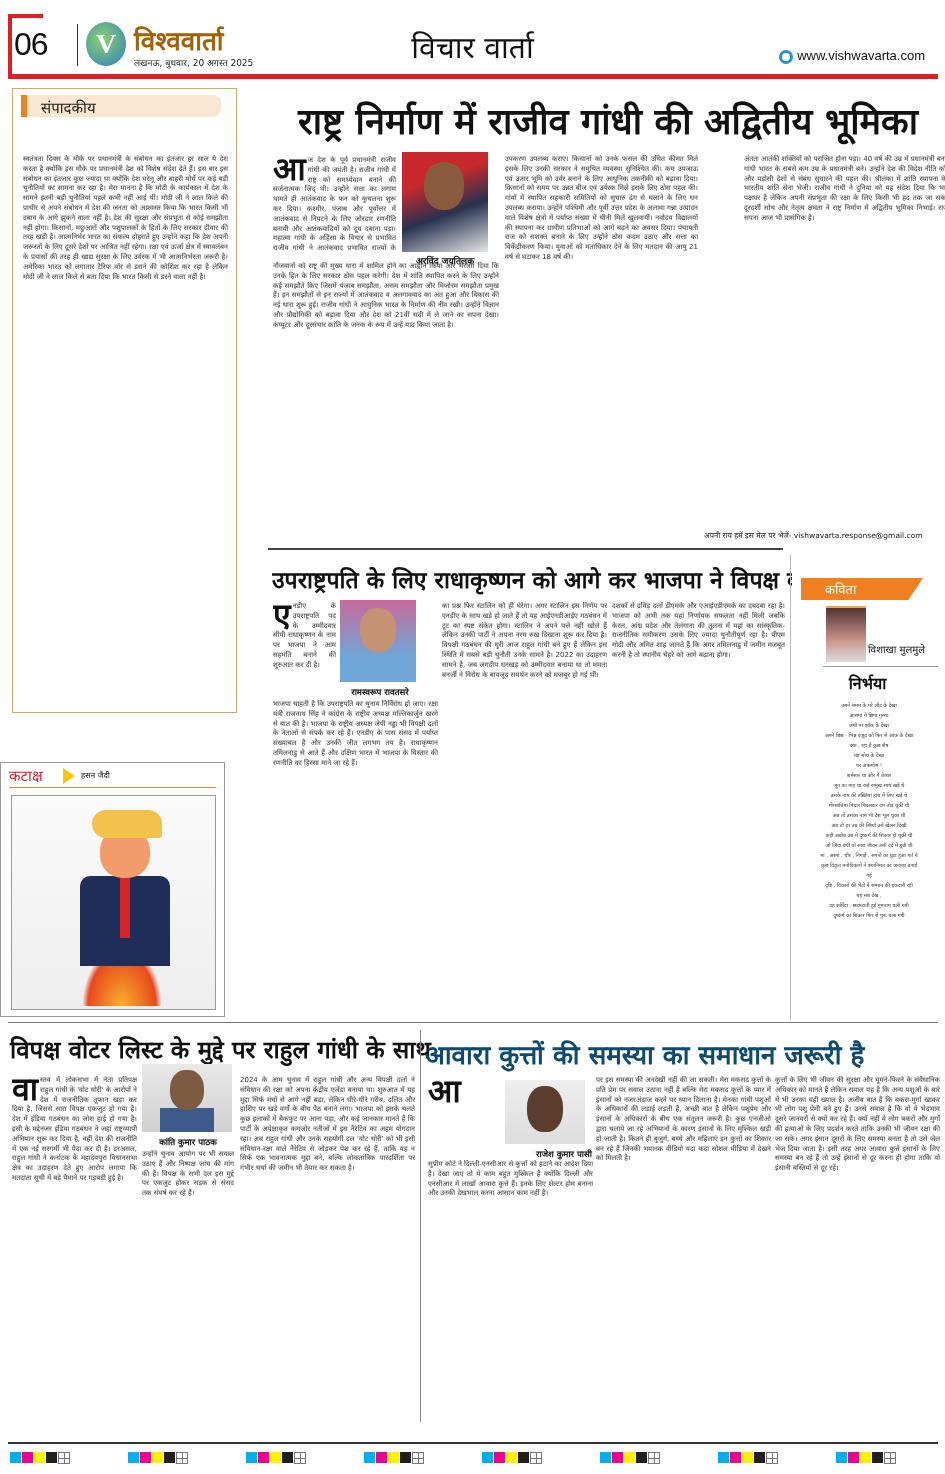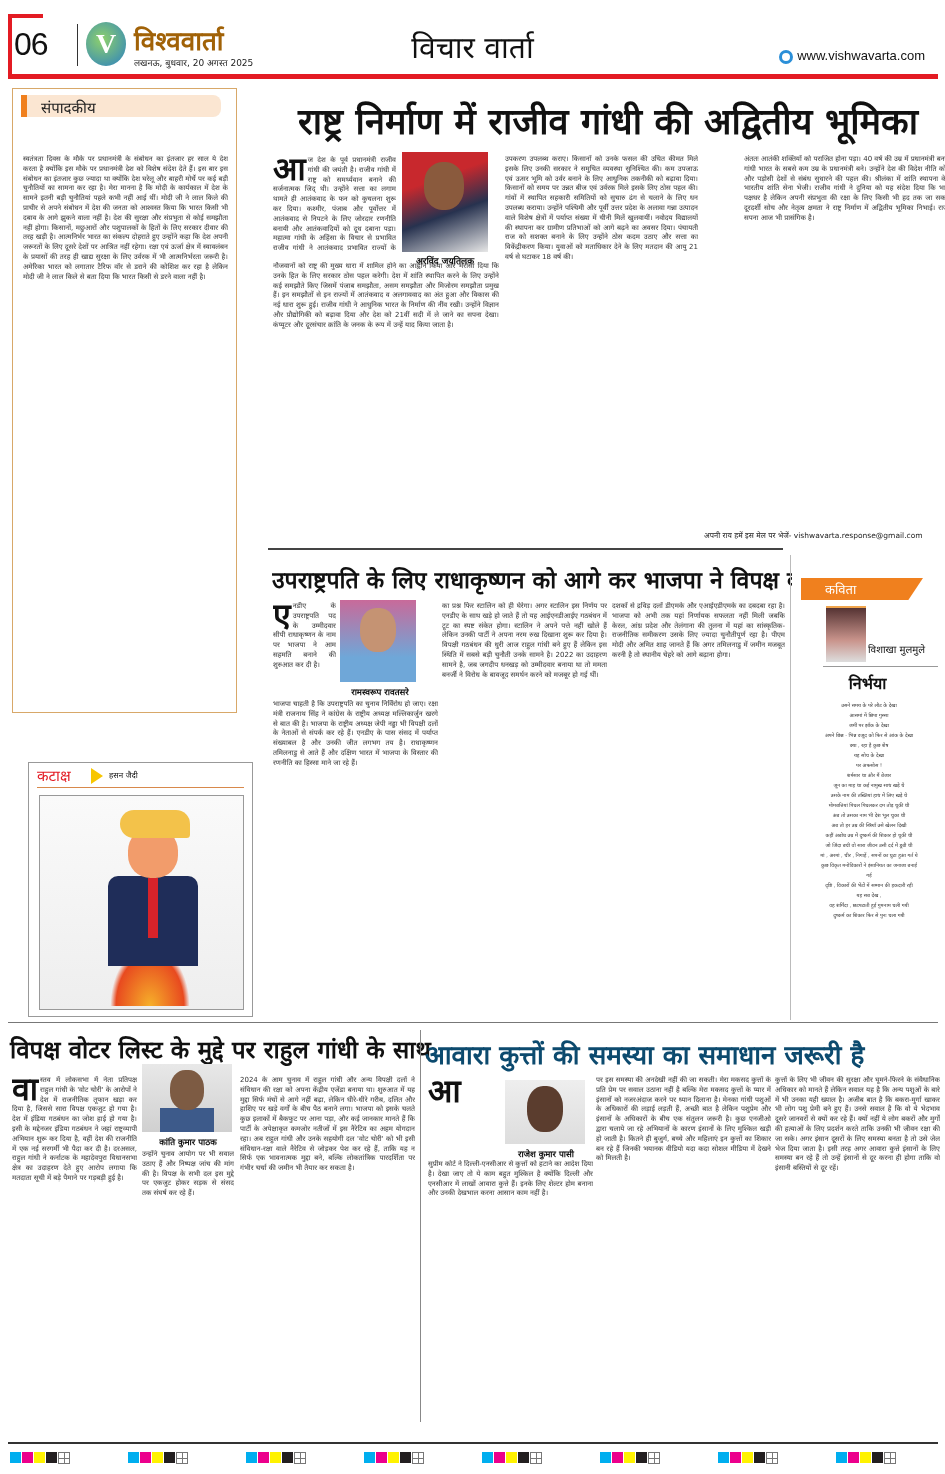--- a/index.html
+++ b/index.html
@@ -20,21 +20,21 @@
 .redline{left:8px;top:74px;width:930px;height:5px;background:#e31b23}
 .col-text{font-size:7px;line-height:9.8px;color:#333;text-align:justify;overflow:hidden}
 
 #edit{left:12px;top:88px;width:225px;height:625px;border:1px solid #d8a869;background:#fff}
 .edtag{left:8px;top:6px;width:200px;height:22px;background:#fbe6d2;border-radius:0 8px 8px 0}
 .edtag .bar{position:absolute;left:0;top:0;width:6px;height:22px;background:#f0801e}
 .edtag span{position:absolute;left:20px;top:2px;font-size:15px;color:#222}
 .edhead{left:0;width:225px;top:40px;text-align:center;font-size:20px;font-weight:bold;color:#111}
 .edbody{left:10px;top:66px;width:205px;height:555px}
 
-#kat{left:28px;top:762px;width:225px;height:255px;border:1px solid #999;background:#fff}
+#kat{left:0;top:762px;width:225px;height:255px;border:1px solid #999;background:#fff}
 .kattitle{left:8px;top:2px;font-size:15px;color:#e31b23}
 .katarrow{left:62px;top:5px;width:0;height:0;border-top:8px solid transparent;border-bottom:8px solid transparent;border-left:12px solid #f7c600}
 .katauth{left:80px;top:6px;font-size:8px;color:#111}
 .katline{left:8px;top:24px;width:207px;height:1px;background:#d8894b}
 .katimg{left:10px;top:32px;width:205px;height:215px;border:1px solid #999;background:linear-gradient(#fafafa,#eee)}
 .cartoon-hair{left:80px;top:14px;width:70px;height:28px;background:#f3c24a;border-radius:40px 40px 10px 40px}
 .cartoon-face{left:88px;top:32px;width:50px;height:50px;background:#f29c6b;border-radius:45%}
 .cartoon-suit{left:68px;top:80px;width:90px;height:90px;background:#1f2d59;border-radius:10px 10px 0 0}
 .cartoon-tie{left:108px;top:82px;width:10px;height:60px;background:#d8232a}
 .cartoon-fire{left:70px;top:150px;width:80px;height:60px;background:radial-gradient(ellipse at 50% 100%,#f6b02a,#e84a1f 60%,transparent 70%)}
@@ -77,21 +77,21 @@
 .vot-body{left:18px;top:44px;width:54px;height:24px;background:#3d5a8a}
 .vot-cap{left:140px;top:1136px;width:96px;text-align:center;font-size:8.5px;font-weight:bold;color:#111}
 .vot-c1b{left:142px;top:1150px;width:92px;height:266px}
 .vot-c2{left:240px;top:1076px;width:175px;height:340px}
 .vsep3{left:420px;top:1030px;width:1px;height:392px;background:#888}
 
 #dog-head{left:425px;top:1036px;width:520px;text-align:left;font-size:26px;font-weight:bold;color:#0c4a6e}
 .dog-c1{left:428px;top:1078px;width:75px;height:340px}
 .dog-photo{left:505px;top:1080px;width:80px;height:64px;background:linear-gradient(#eee,#ddd)}
 .dog-face{left:22px;top:6px;width:36px;height:46px;background:#5b3d2e;border-radius:45%}
-.dog-cap{left:500px;top:1148px;width:92px;text-align:center;font-size:8.5px;font-weight:bold;color:#111}
+.dog-cap{left:500px;top:1148px;width:92px;text-align:right;font-size:8.5px;font-weight:bold;color:#111}
 .dog-c1b{left:428px;top:1160px;width:165px;height:258px}
 .dog-c2{left:596px;top:1076px;width:175px;height:342px}
 .dog-c3{left:775px;top:1076px;width:165px;height:342px}
 .hr3{left:8px;top:1442px;width:930px;height:2px;background:#333}
 
 .cmyk{top:1452px;height:12px;display:flex;gap:1px}
 .cmyk i{display:block;width:11px;height:11px}
 .cmyk .r{width:12px;height:12px;border:1px solid #777;background:linear-gradient(#777,#777) center/1px 100% no-repeat,linear-gradient(#777,#777) center/100% 1px no-repeat}
 </style>
 </head>

